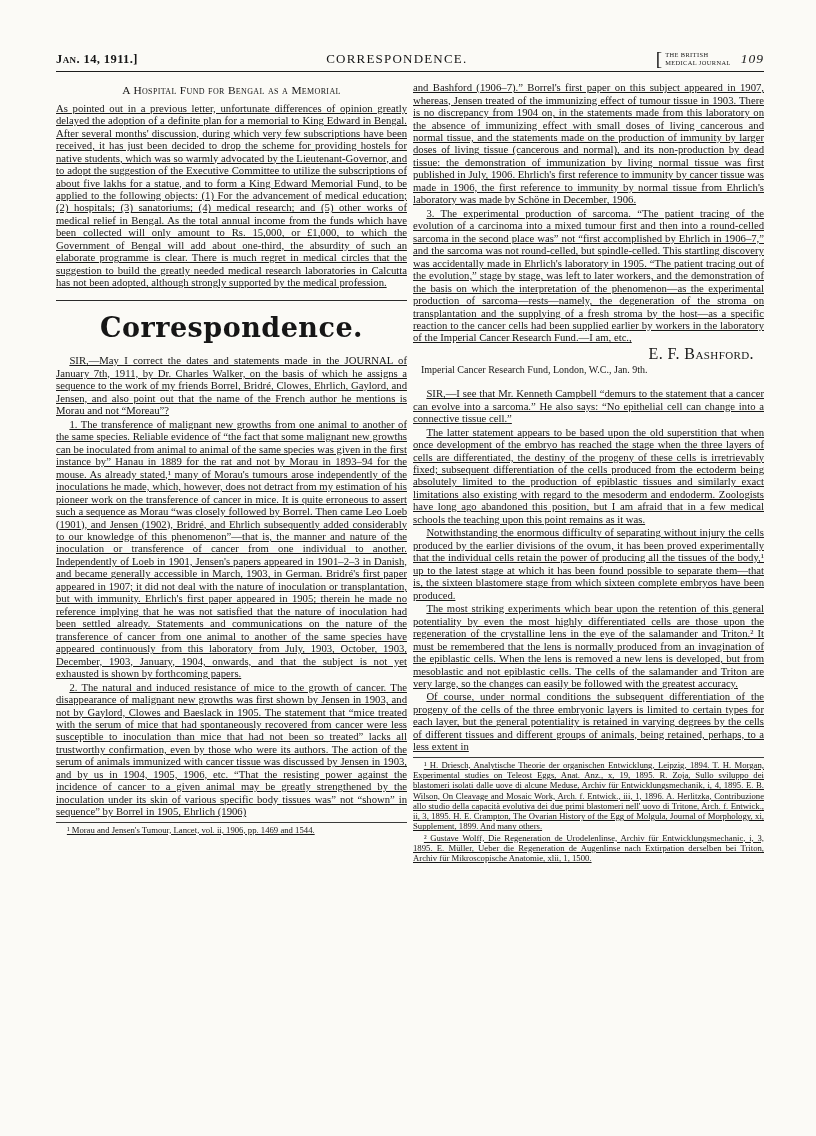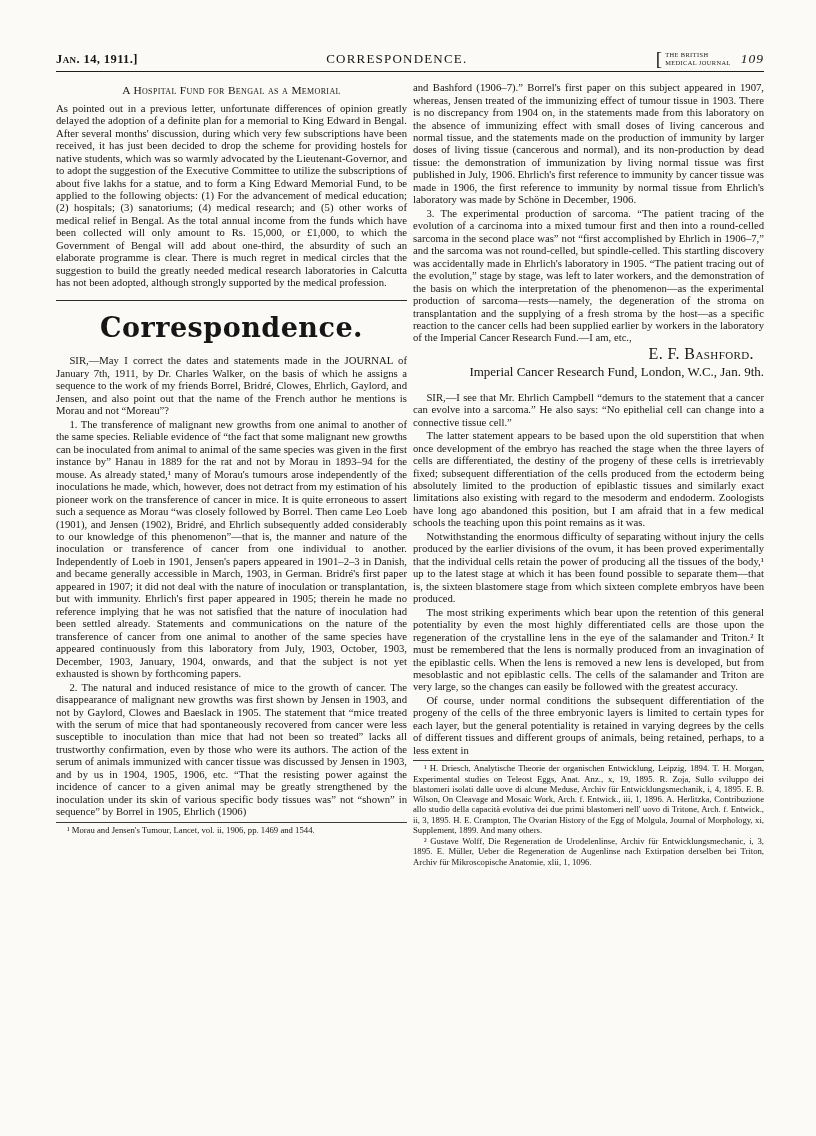--- a/index.html
+++ b/index.html
@@ -69,21 +69,21 @@
     display: flex;
     gap: 6px;
     margin-top: 9px;
   }
   .col {
     width: 50%;
     font-size: 10.7px;
     line-height: 1.165;
     text-align: justify;
   }
-  .col p { margin: 0 0 1px 0; text-indent: 1.25em; }
+  .col p { margin: 0 0 1px 0; text-indent: 1.25em; text-decoration: underline; }
   .col p.noindent { text-indent: 0; }
 
   
   .article-title {
     text-align: center;
     font-variant: small-caps;
     font-size: 11.4px;
     line-height: 1.28;
     letter-spacing: 0.35px;
     margin: 2px 0 4px 0;
@@ -114,23 +114,23 @@
   
   .signature {
     text-align: right;
     font-variant: small-caps;
     font-size: 16px;
     letter-spacing: 0.4px;
     padding-right: 10px;
     margin-top: 1px;
   }
   .signature-address {
-    font-size: 13px;
+    font-size: 10px;
     text-indent: 0.8em;
-    text-align: right;
+    text-align: left;
     margin-bottom: 10px;
   }
 
   .second-letter-start { margin-top: 12px !important; }
 
   
   .footnote-block { margin-top: 4px; }
   .footnote-rule {
     border: none;
     border-top: 1px solid #3a3a3a;
@@ -189,29 +189,29 @@
     </section>
 
     <section class="col">
 
       <p class="noindent">and Bashford (1906–7).” Borrel's first paper on this subject appeared in 1907, whereas, Jensen treated of the immunizing effect of tumour tissue in 1903. There is no discrepancy from 1904 on, in the statements made from this laboratory on the absence of immunizing effect with small doses of living cancerous and normal tissue, and the statements made on the production of immunity by larger doses of living tissue (cancerous and normal), and its non-production by dead tissue: the demonstration of immunization by living normal tissue was first published in July, 1906. Ehrlich's first reference to immunity by cancer tissue was made in 1906, the first reference to immunity by normal tissue from Ehrlich's laboratory was made by Schöne in December, 1906.</p>
       <p>3. The experimental production of sarcoma. “The patient tracing of the evolution of a carcinoma into a mixed tumour first and then into a round-celled sarcoma in the second place was” not “first accomplished by Ehrlich in 1906–7,” and the sarcoma was not round-celled, but spindle-celled. This startling discovery was accidentally made in Ehrlich's laboratory in 1905. “The patient tracing out of the evolution,” stage by stage, was left to later workers, and the demonstration of the basis on which the interpretation of the phenomenon—as the experimental production of sarcoma—rests—namely, the degeneration of the stroma on transplantation and the supplying of a fresh stroma by the host—as a specific reaction to the cancer cells had been supplied earlier by workers in the laboratory of the Imperial Cancer Research Fund.—I am, etc.,</p>
 
       <div class="signature">E. F. Bashford.</div>
       <div class="signature-address">Imperial Cancer Research Fund, London, W.C., Jan. 9th.</div>
 
-      <p class="second-letter-start">SIR,—I see that Mr. Ehrlich Campbell “demurs to the statement that a cancer can evolve into a sarcoma.” He also says: “No epithelial cell can change into a connective tissue cell.”</p>
+      <p class="second-letter-start">SIR,—I see that Mr. Kenneth Campbell “demurs to the statement that a cancer can evolve into a sarcoma.” He also says: “No epithelial cell can change into a connective tissue cell.”</p>
       <p>The latter statement appears to be based upon the old superstition that when once development of the embryo has reached the stage when the three layers of cells are differentiated, the destiny of the progeny of these cells is irretrievably fixed; subsequent differentiation of the cells produced from the ectoderm being absolutely limited to the production of epiblastic tissues and similarly exact limitations also existing with regard to the mesoderm and endoderm. Zoologists have long ago abandoned this position, but I am afraid that in a few medical schools the teaching upon this point remains as it was.</p>
       <p>Notwithstanding the enormous difficulty of separating without injury the cells produced by the earlier divisions of the ovum, it has been proved experimentally that the individual cells retain the power of producing all the tissues of the body,¹ up to the latest stage at which it has been found possible to separate them—that is, the sixteen blastomere stage from which sixteen complete embryos have been produced.</p>
       <p>The most striking experiments which bear upon the retention of this general potentiality by even the most highly differentiated cells are those upon the regeneration of the crystalline lens in the eye of the salamander and Triton.² It must be remembered that the lens is normally produced from an invagination of the epiblastic cells. When the lens is removed a new lens is developed, but from mesoblastic and not epiblastic cells. The cells of the salamander and Triton are very large, so the changes can easily be followed with the greatest accuracy.</p>
       <p>Of course, under normal conditions the subsequent differentiation of the progeny of the cells of the three embryonic layers is limited to certain types for each layer, but the general potentiality is retained in varying degrees by the cells of different tissues and different groups of animals, being retained, perhaps, to a less extent in</p>
 
       <div class="footnote-block">
         <hr class="footnote-rule">
         <p class="footnote">¹ H. Driesch, Analytische Theorie der organischen Entwicklung, Leipzig, 1894. T. H. Morgan, Experimental studies on Teleost Eggs, Anat. Anz., x, 19, 1895. R. Zoja, Sullo sviluppo dei blastomeri isolati dalle uove di alcune Meduse, Archiv für Entwicklungsmechanik, i, 4, 1895. E. B. Wilson, On Cleavage and Mosaic Work, Arch. f. Entwick., iii, 1, 1896. A. Herlitzka, Contribuzione allo studio della capacità evolutiva dei due primi blastomeri nell' uovo di Tritone, Arch. f. Entwick., ii, 3, 1895. H. E. Crampton, The Ovarian History of the Egg of Molgula, Journal of Morphology, xi, Supplement, 1899. And many others.</p>
-        <p class="footnote">² Gustave Wolff, Die Regeneration de Urodelenlinse, Archiv für Entwicklungsmechanic, i, 3, 1895. E. Müller, Ueber die Regeneration de Augenlinse nach Extirpation derselben bei Triton, Archiv für Mikroscopische Anatomie, xlii, 1, 1096.</p>
+        <p class="footnote">² Gustave Wolff, Die Regeneration de Urodelenlinse, Archiv für Entwicklungsmechanic, i, 3, 1895. E. Müller, Ueber die Regeneration de Augenlinse nach Extirpation derselben bei Triton, Archiv für Mikroscopische Anatomie, xlii, 1, 1500.</p>
       </div>
 
     </section>
 
   </main>
 
 </div>
 
 </body></html>

